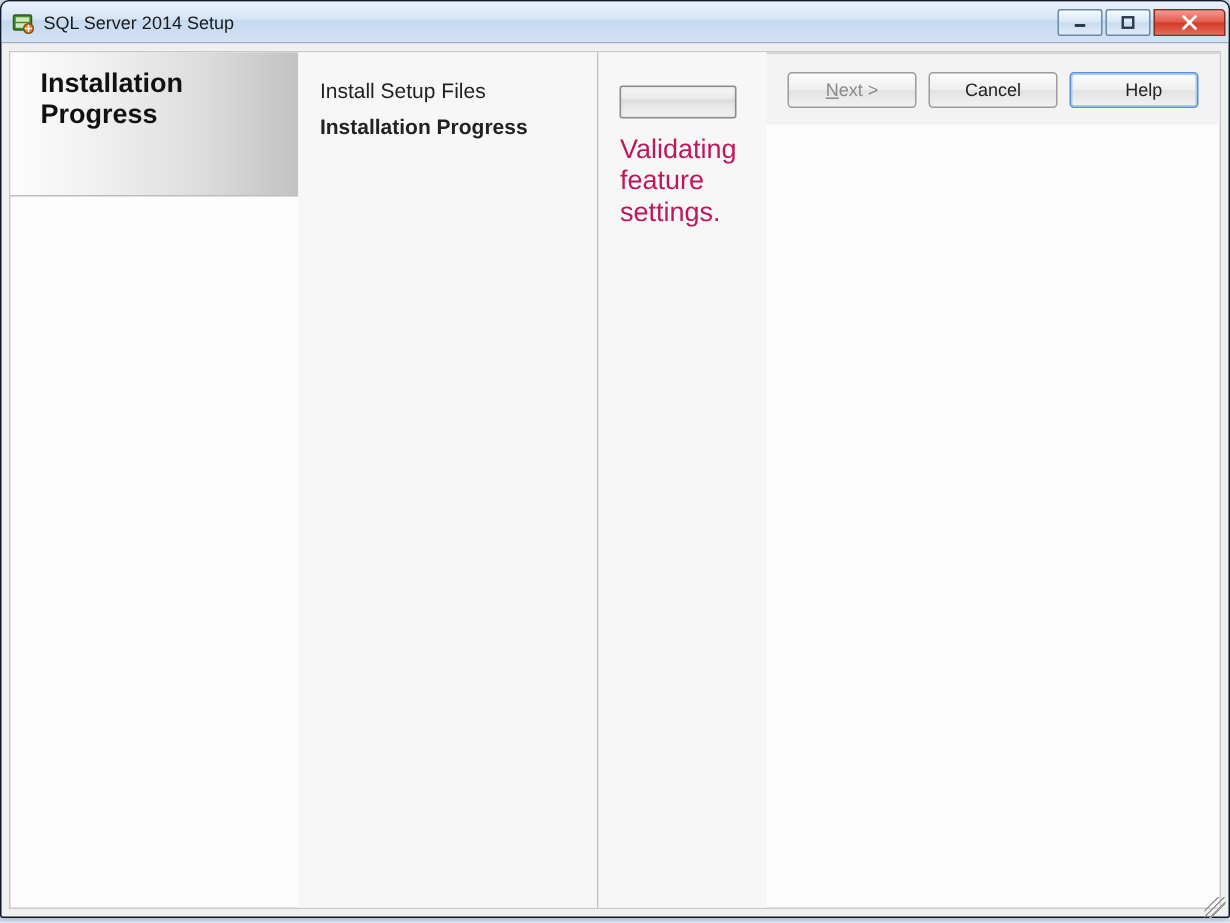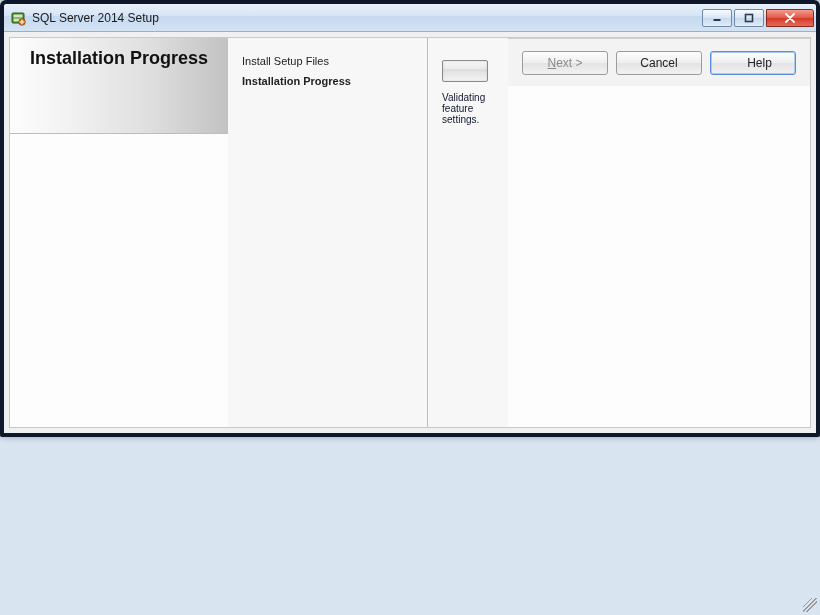--- a/index.html
+++ b/index.html
@@ -9,22 +9,22 @@
     }
     body {
       font-family: "Segoe UI", Tahoma, sans-serif;
       background: #d9e4f1;
       width: 820px;
       height: 615px;
       overflow: hidden;
     }
     .window {
       width: 820px;
-      height: 437px;
-      border: 4px solid #0f172a;
+      height: 612px;
+      border: 1px solid #0f172a;
       border-radius: 6px 6px 2px 2px;
       background: #f0f0f0;
       display: flex;
       flex-direction: column;
       box-shadow: 0 0 6px rgba(0,0,0,0.3);
     }
     .titlebar {
       height: 28px;
       background: linear-gradient(to bottom, #e9f1fb 0%, #d5e4f5 45%, #c5d9ef 46%, #d4e3f4 100%);
       border-bottom: 1px solid #9aaec5;
@@ -93,21 +93,21 @@
     }
     .body-region {
       flex: 1;
       display: flex;
       background: #f7f7f7;
     }
     .sidebar {
       width: 200px;
       border-right: 1px solid #bdbdbd;
       padding: 14px 10px;
-      font-size: 11px;
+      font-size: 14px;
       color: #222;
       background: #f7f7f7;
     }
     .sidebar-item {
       padding: 3px 4px;
       margin-bottom: 2px;
     }
     .sidebar-item.active {
       font-weight: bold;
     }
@@ -125,22 +125,22 @@
       border-radius: 2px;
       background: linear-gradient(to bottom,
         #f6f6f6 0%,
         #ececec 35%,
         #d8d8d8 50%,
         #e2e2e2 51%,
         #f4f4f4 100%);
       box-shadow: inset 0 0 2px rgba(0,0,0,0.15);
     }
     .status-text {
-      font-size: 10px;
-      color: #0f172a;
+      font-size: 18px;
+      color: #be185d;
       margin-top: 10px;
     }
     .footer-region {
       height: 48px;
       border-top: 1px solid #cfcfcf;
       background: #f3f3f3;
       display: flex;
       align-items: center;
       justify-content: flex-end;
       gap: 8px;

